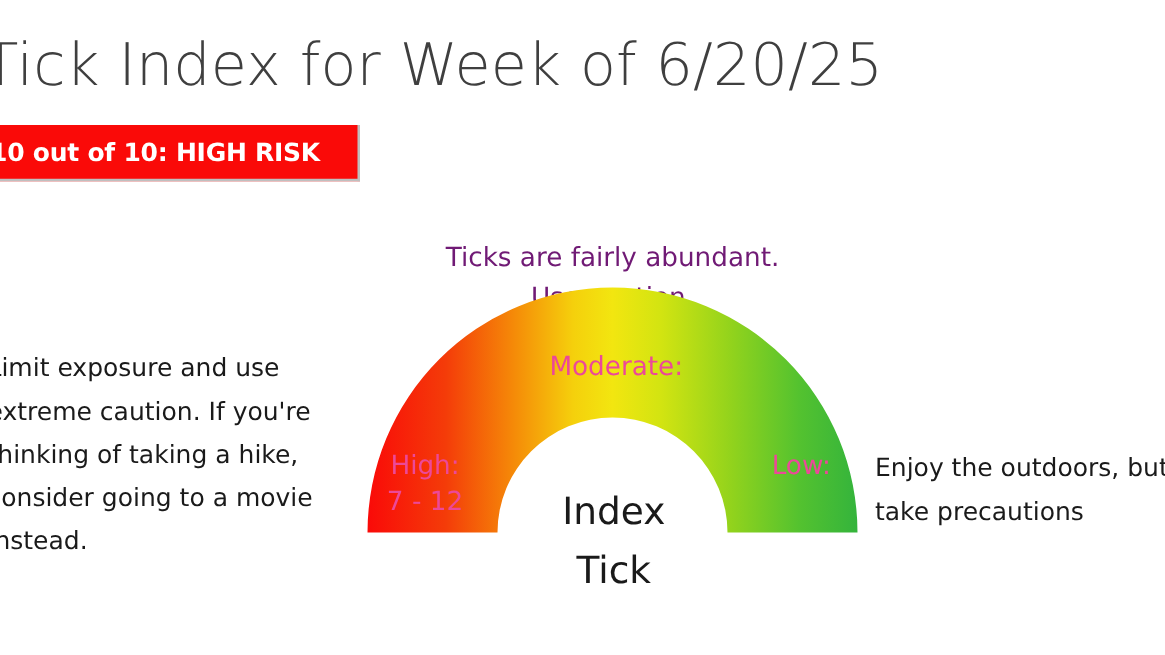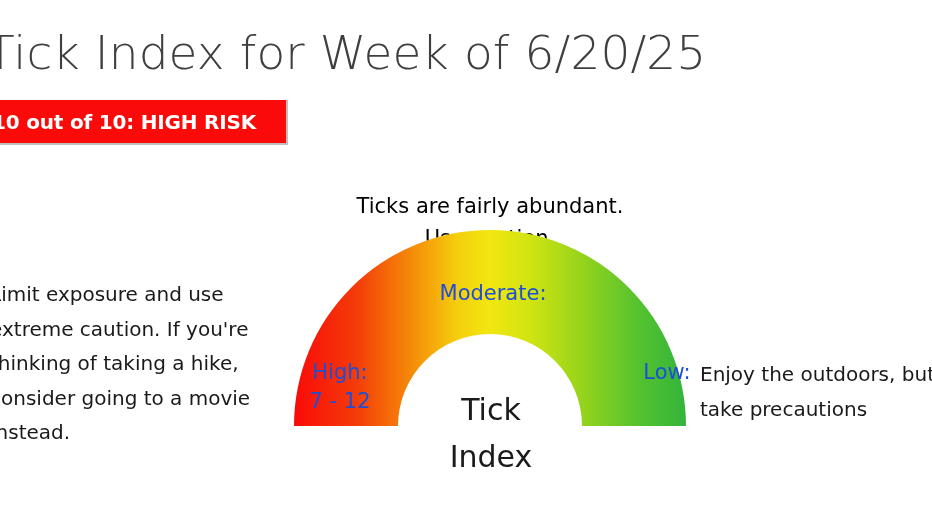--- a/index.html
+++ b/index.html
@@ -70,21 +70,21 @@
     white-space: nowrap;
   }
 
   
   .gauge-caption {
     position: absolute;
     left: 290px;
     top: 190px;
     width: 400px;
     text-align: center;
-    color: #000000;
+    color: #701a75;
     font-family: "DejaVu Sans", sans-serif;
     font-weight: 400;
     font-size: 21px;
     line-height: 32px;
     white-space: nowrap;
   }
 
   
   .advice {
     position: absolute;
@@ -117,31 +117,31 @@
   }
   .gauge-svg {
     display: block;
     width: 400px;
     height: 200px;
   }
 
   
   .seg-label {
     position: absolute;
-    color: #1d4ed8;
+    color: #ec4899;
     font-family: "DejaVu Sans", sans-serif;
     font-weight: 400;
     font-size: 21px;
     line-height: 29px;
     text-align: center;
     white-space: nowrap;
   }
   .seg-high   { left: 296px; top: 358px; width: 88px; text-align: center; }
   .seg-mod    { left: 418px; top: 279px; width: 150px; }
-  .seg-low    { left: 624px; top: 358px; width: 86px; }
+  .seg-low    { left: 598px; top: 358px; width: 86px; }
 
   .gauge-center-label {
     position: absolute;
     left: 398px;
     top: 386px;
     width: 186px;
     text-align: center;
     color: #1a1a1a;
     font-family: "DejaVu Sans", sans-serif;
     font-weight: 400;
@@ -202,17 +202,17 @@
 
   <div class="seg-label seg-mod">
     <div>Moderate:</div>
   </div>
 
   <div class="seg-label seg-low">
     <div>Low:</div>
   </div>
 
   <div class="gauge-center-label">
+    <div>Index</div>
     <div>Tick</div>
-    <div>Index</div>
   </div>
 
 </div>
 
 </body></html>

